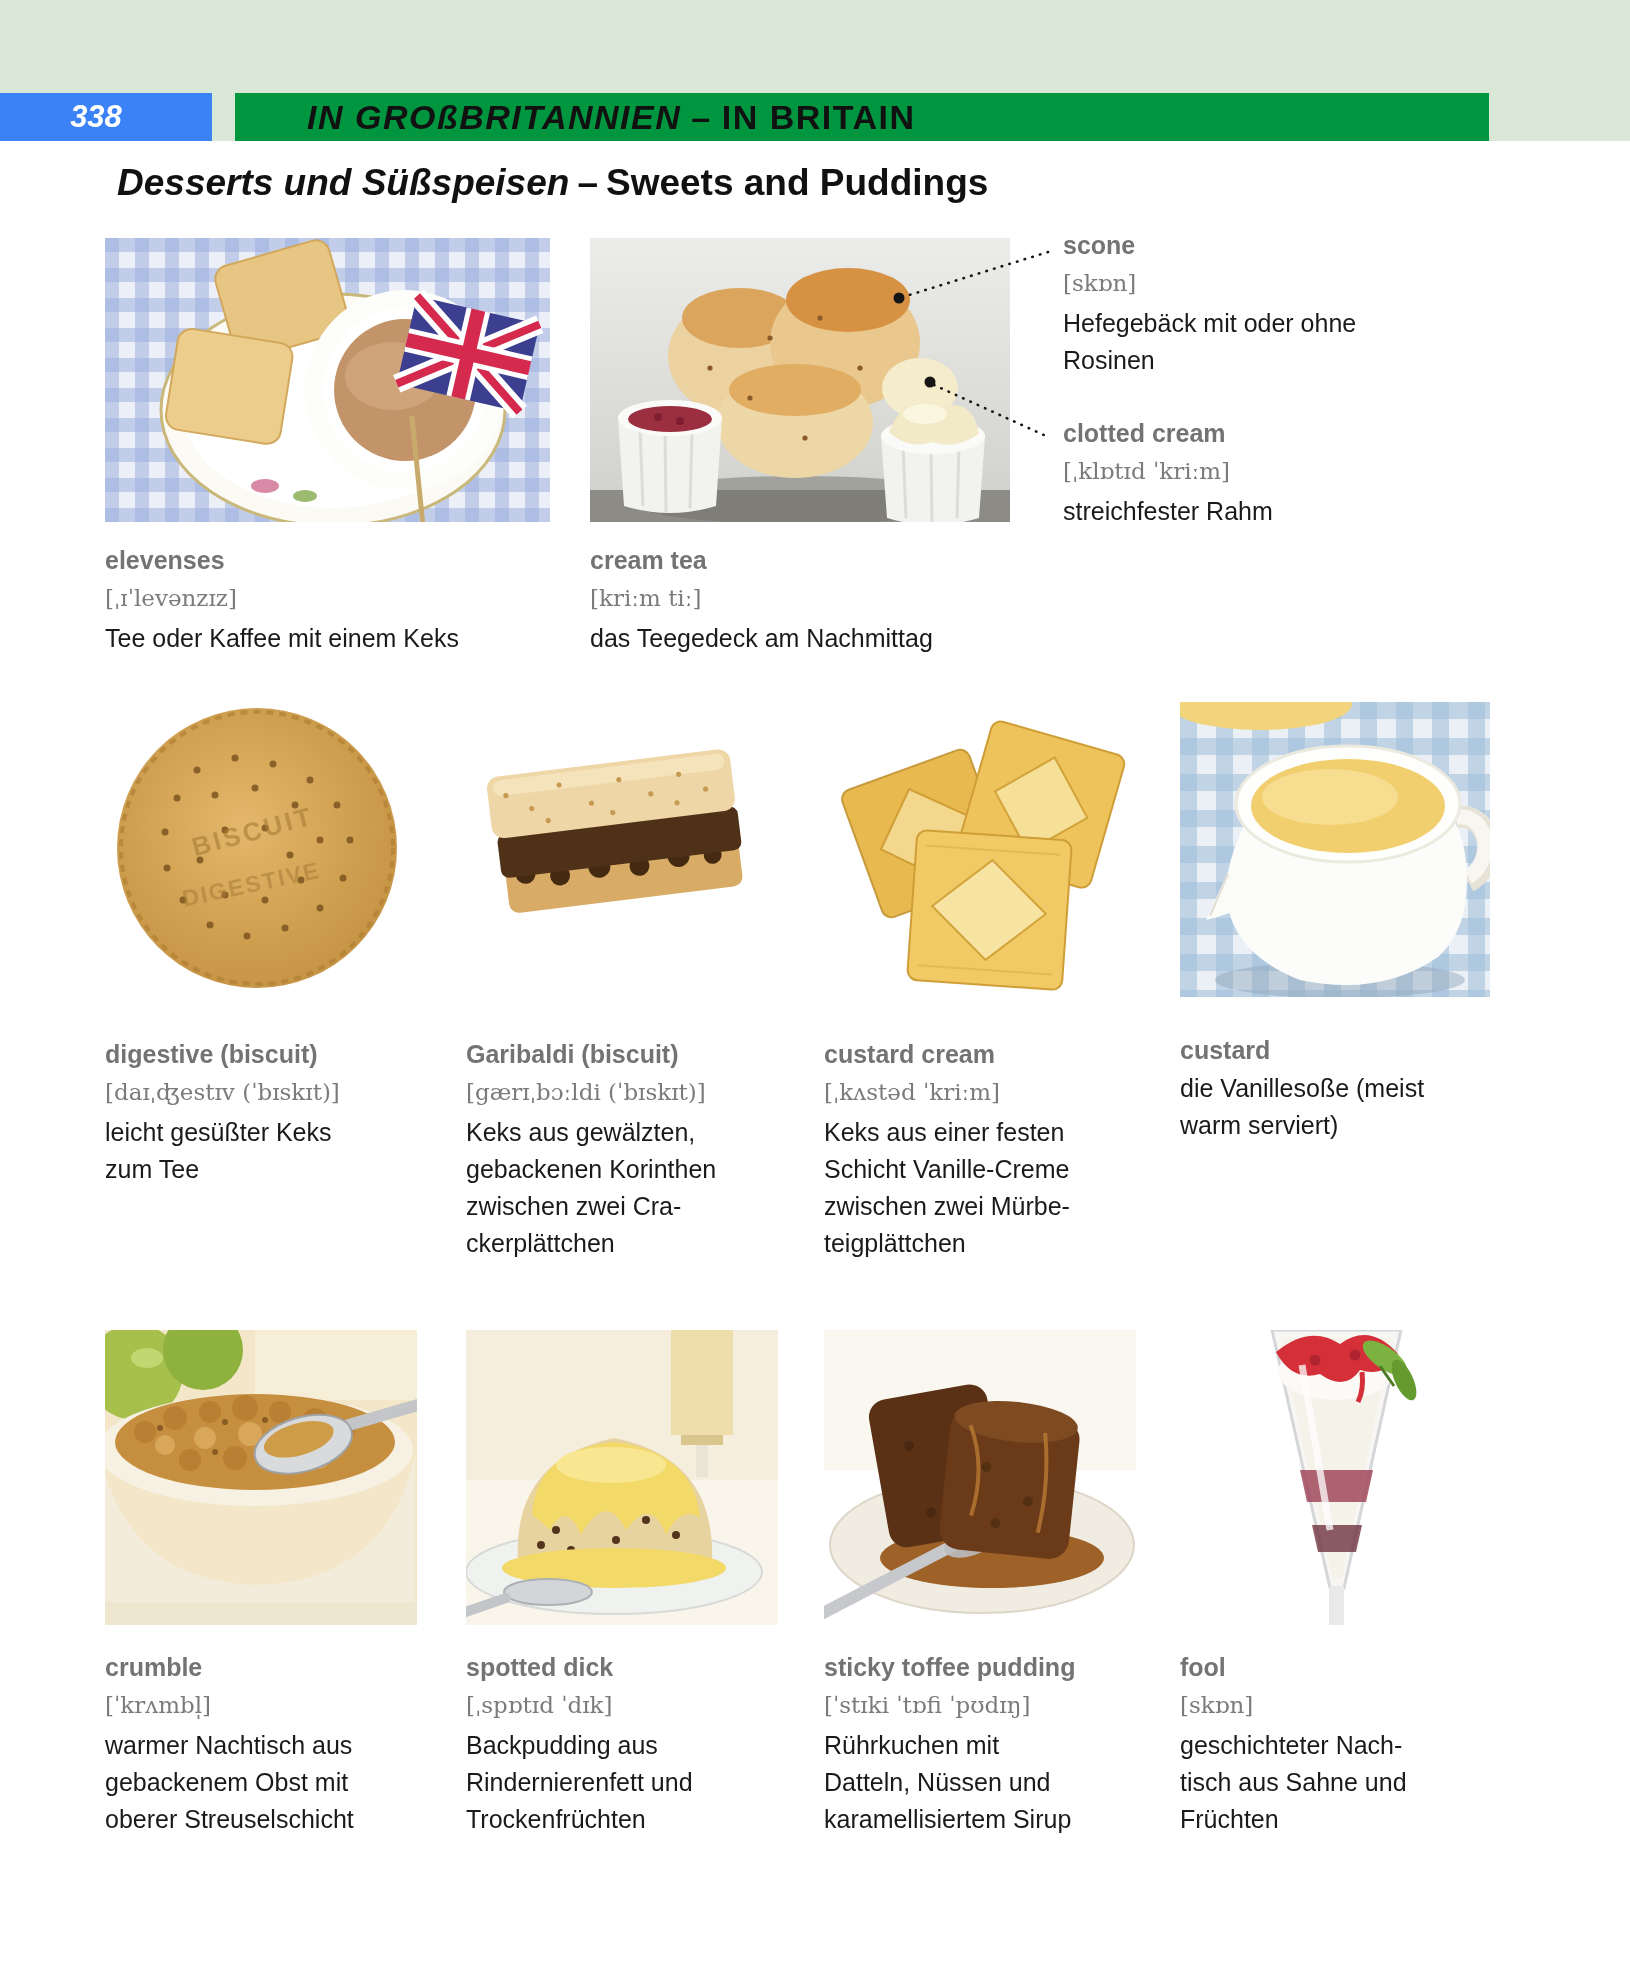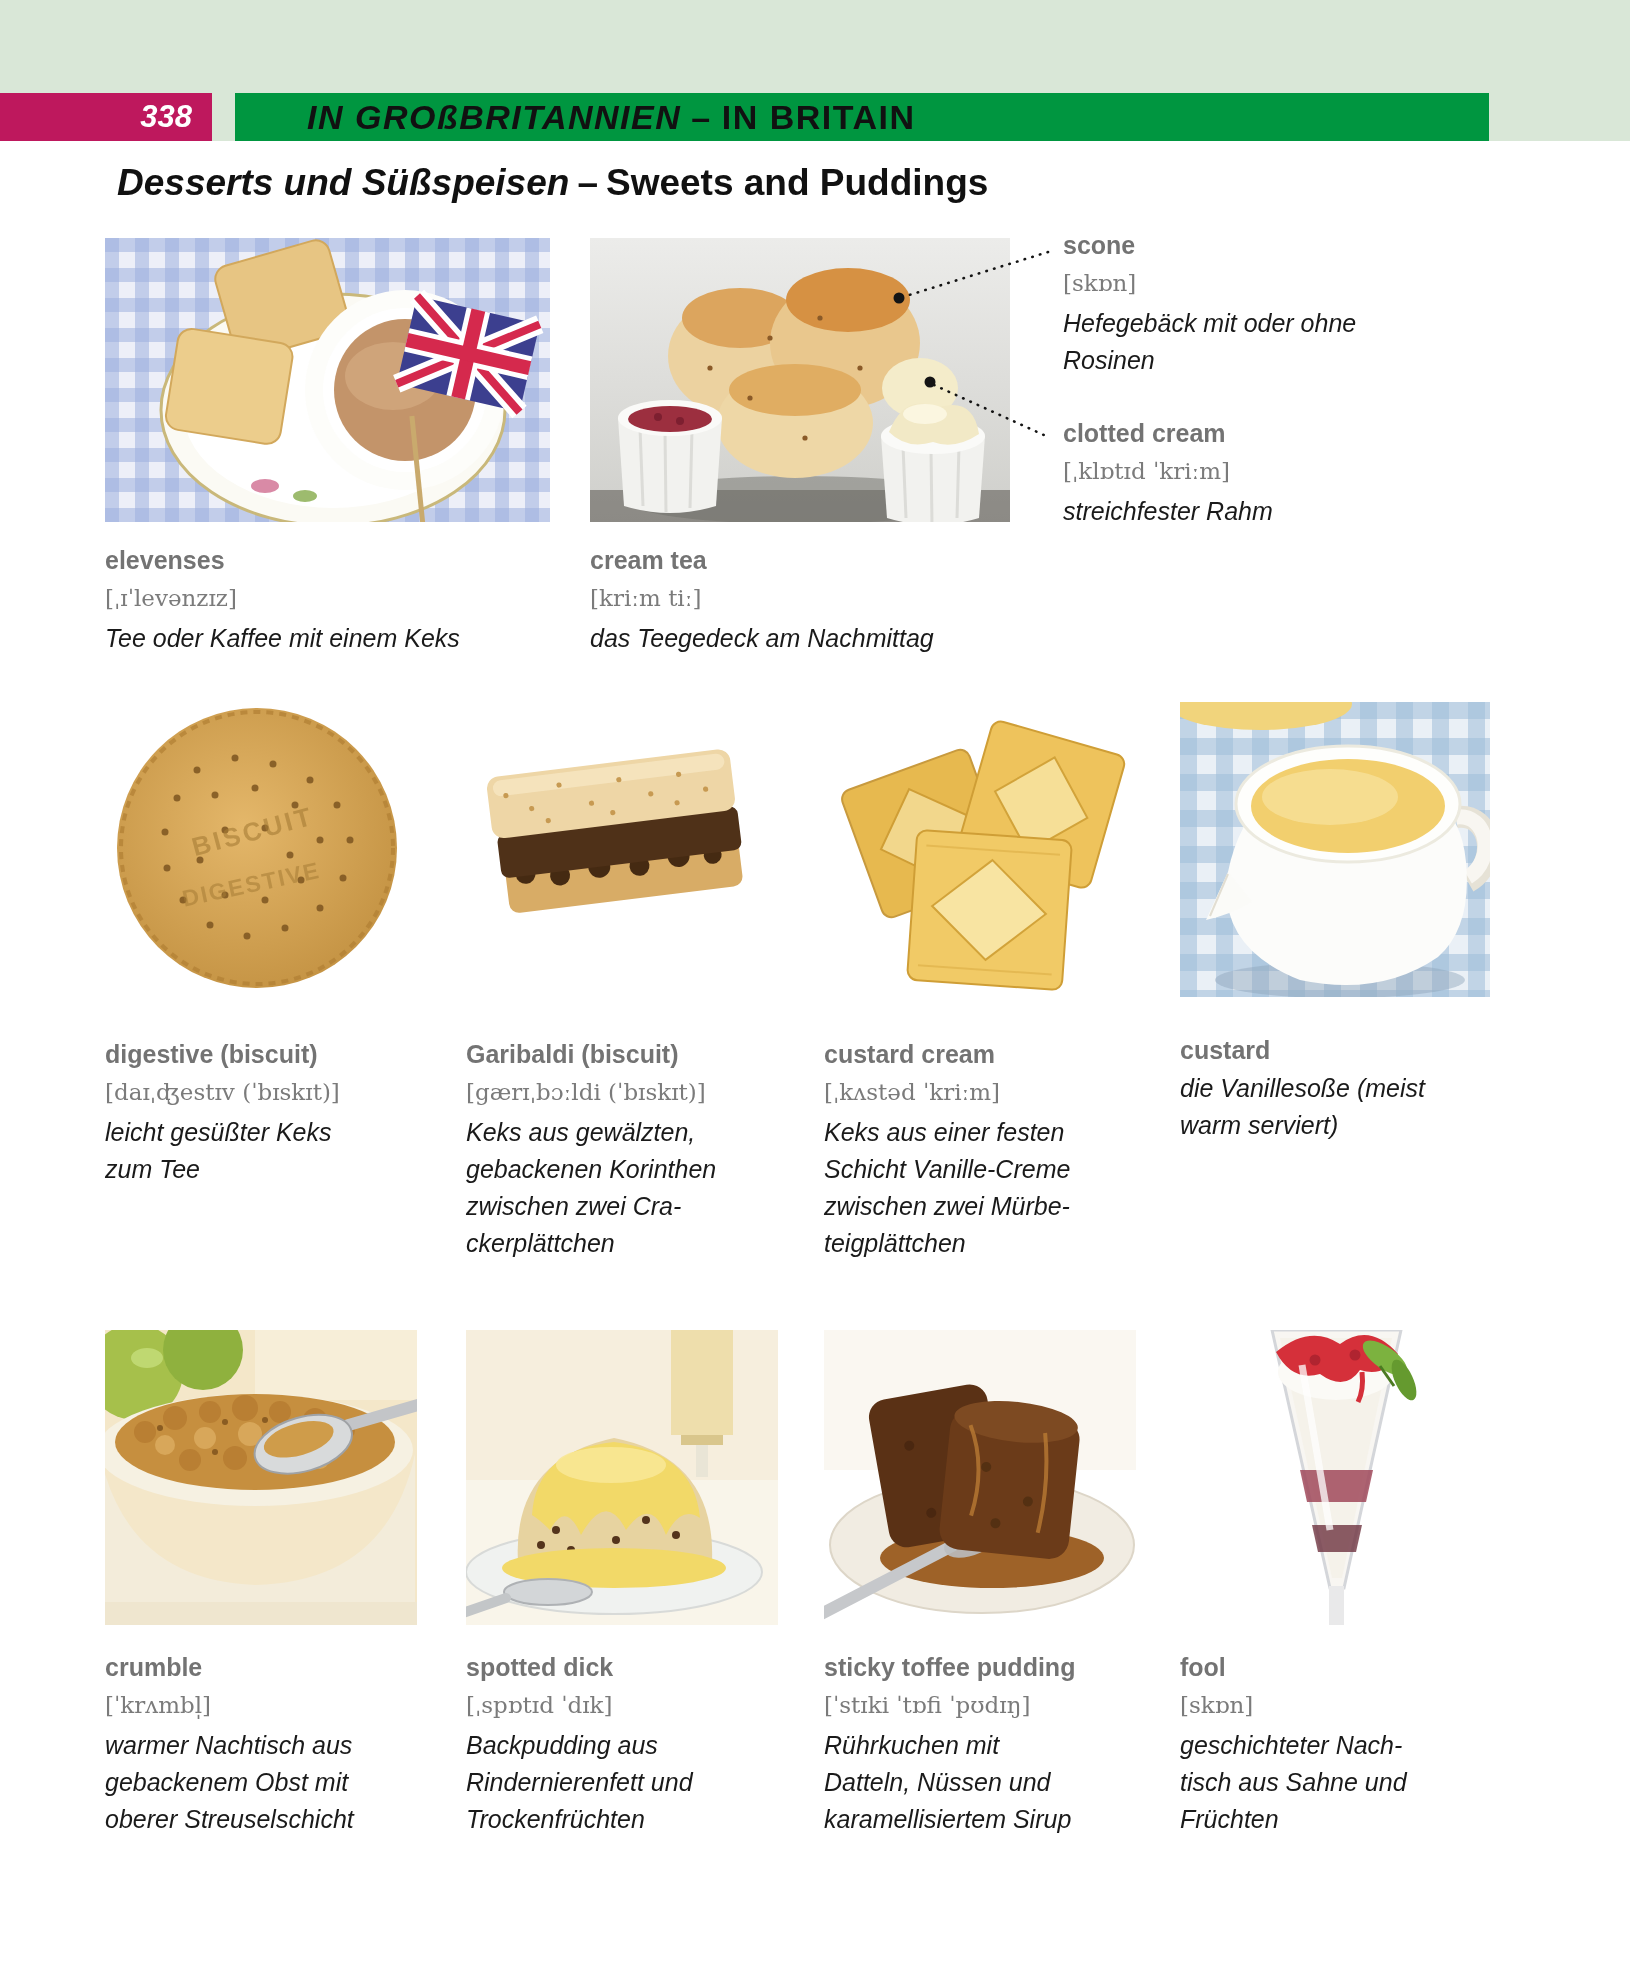--- a/index.html
+++ b/index.html
@@ -1,39 +1,39 @@
 <!DOCTYPE html>
 <html><head>
 <meta charset="utf-8">
 <style>
   html,body{margin:0;padding:0;}
   body{font-family:"Liberation Sans",sans-serif;background:#ffffff;}
   .page{position:relative;width:1630px;height:1961px;background:#ffffff;overflow:hidden;}
 
   
   .band-top{position:absolute;left:0;top:0;width:1630px;height:141px;background:#d9e7d7;}
-  .pagenum-box{position:absolute;left:0;top:93px;width:212px;height:48px;background:#be185d;
+  .pagenum-box{position:absolute;left:0;top:93px;width:212px;height:48px;background:#3b82f6;
     color:#ffffff;font-weight:bold;font-style:italic;font-size:31px;line-height:48px;
-    text-align:right;padding-right:0;box-sizing:border-box;}
+    text-align:center;padding-right:0;box-sizing:border-box;}
   .pagenum-box span{margin-right:20px;}
   .header-bar{position:absolute;left:235px;top:93px;width:1254px;height:48px;background:#009640;
     color:#111111;font-weight:bold;font-size:34px;line-height:48px;letter-spacing:1.5px;
     padding-left:72px;box-sizing:border-box;white-space:nowrap;}
   .hdr-de{font-style:italic;}
   .hdr-sep{margin:0 10px;}
   .heading{position:absolute;left:105px;top:150px;font-size:37px;font-weight:bold;color:#111111;
     white-space:nowrap;margin:12px;}
   .head-de{font-style:italic;}
   .head-sep{margin:0 8px;}
 
   
   .entry{position:absolute;color:#1a1a1a;}
   .term{font-size:25px;font-weight:bold;line-height:34px;color:#737373;}
   .phon{font-family:"DejaVu Serif",serif;font-size:23px;line-height:38px;color:#7b7b7b;margin-top:2px;}
-  .desc{font-size:25px;font-style:italic;line-height:37px;margin-top:3px;white-space:pre-line;}
+  .desc{font-size:25px;line-height:37px;margin-top:3px;white-space:pre-line;}
 
   
   .photo{position:absolute;overflow:hidden;}
   .photo svg{display:block;}
 
   
   .overlay{position:absolute;left:0;top:0;z-index:5;pointer-events:none;}
 </style>
 </head>
 <body>

